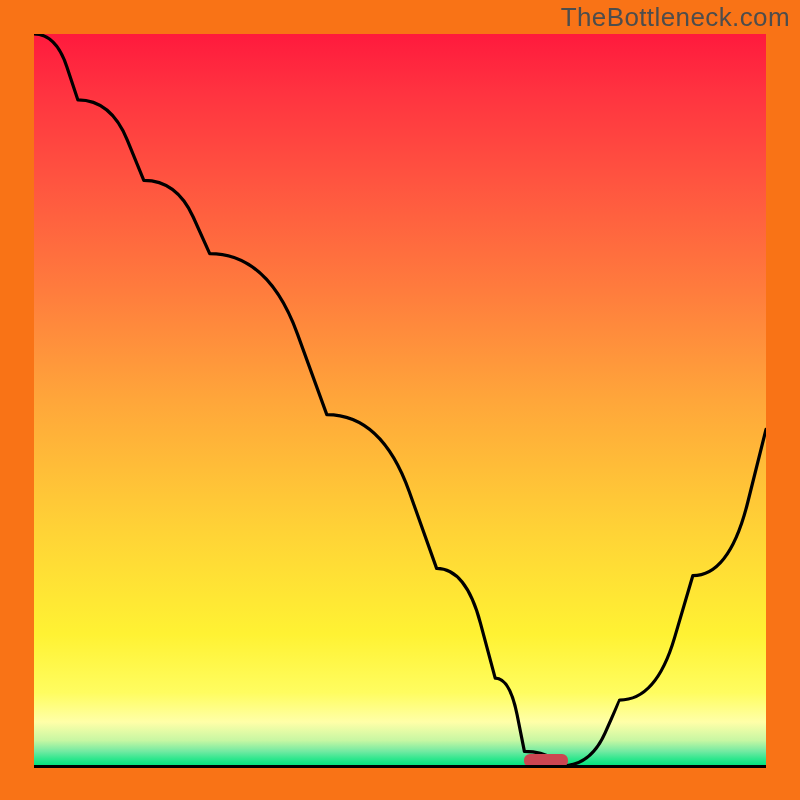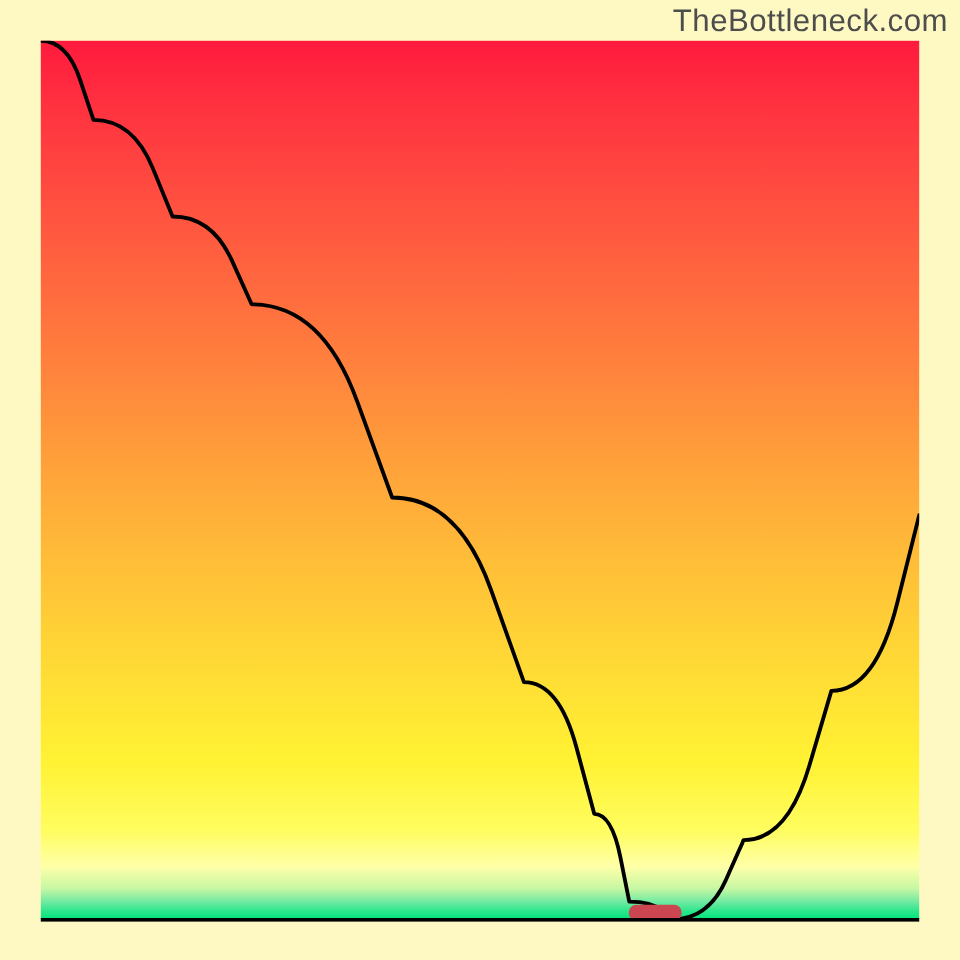--- a/index.html
+++ b/index.html
@@ -7,21 +7,21 @@
     padding: 0;
     width: 800px;
     height: 800px;
     background: #000;
     overflow: hidden;
   }
   .outer {
     position: relative;
     width: 800px;
     height: 800px;
-    background: #fef9c3;
+    background: #f97316;
   }
   .watermark {
     position: absolute;
     top: 2px;
     right: 10px;
     color: #4d4d4d;
     font-family: Arial, Helvetica, sans-serif;
     font-size: 26px;
     font-weight: 400;
     letter-spacing: 0.4px;

